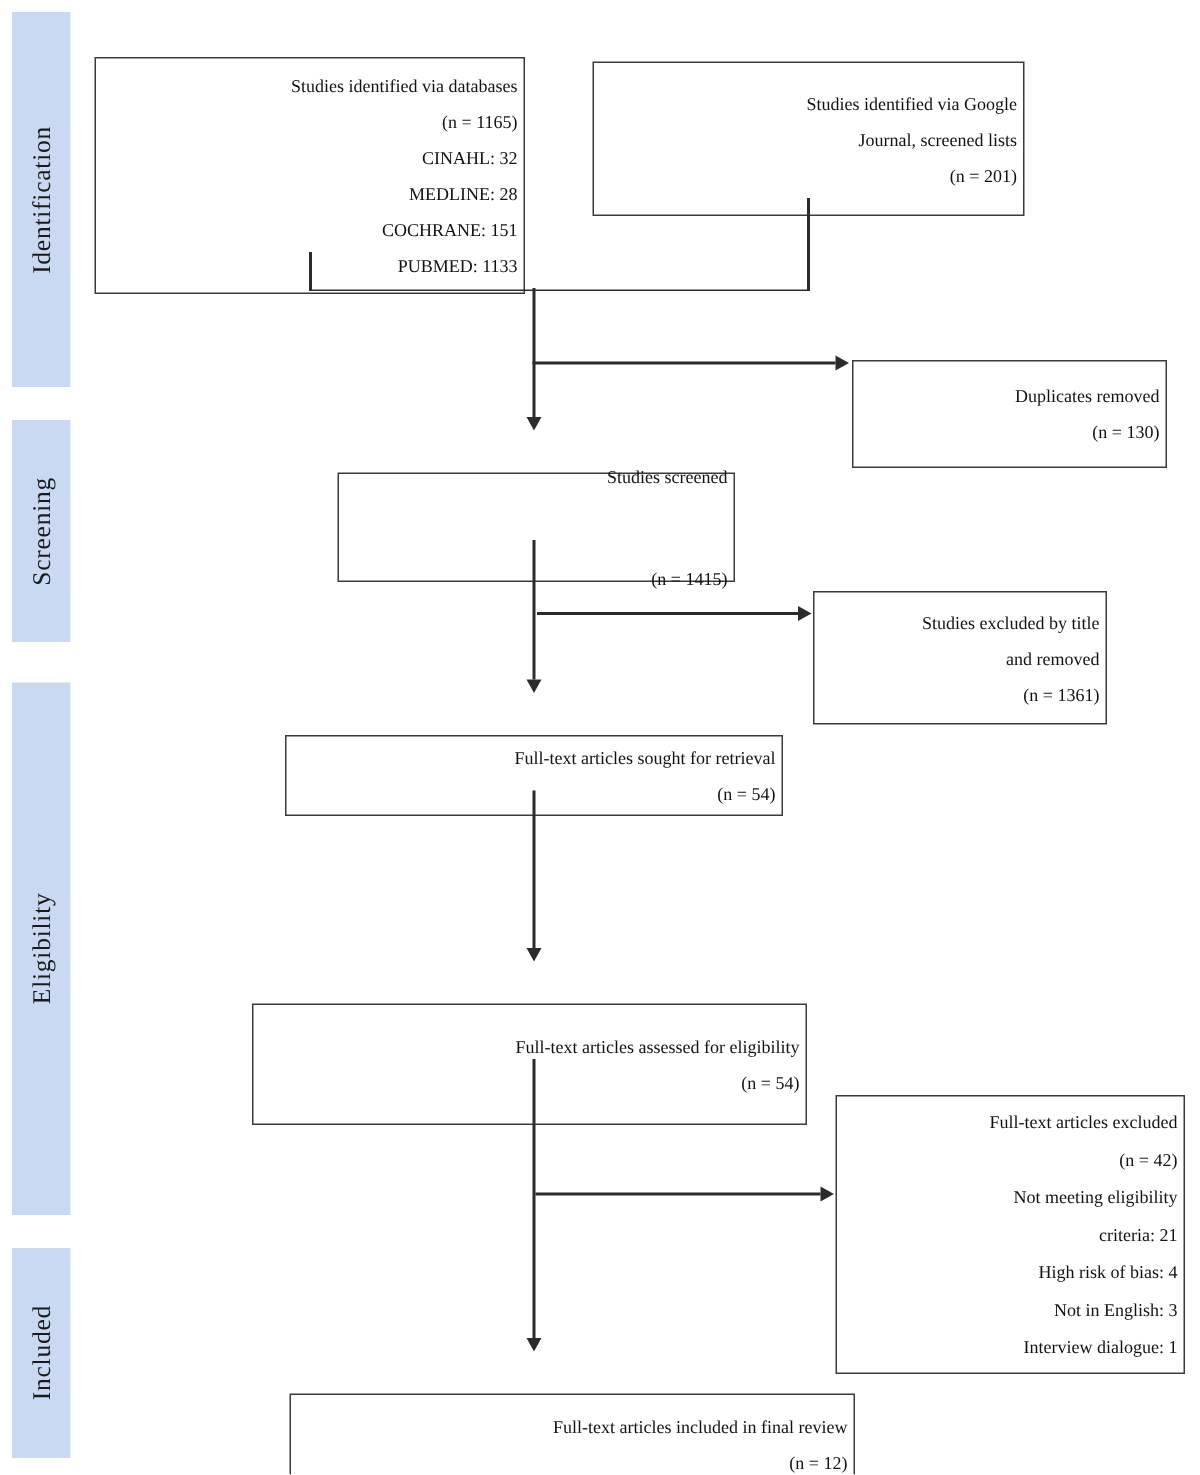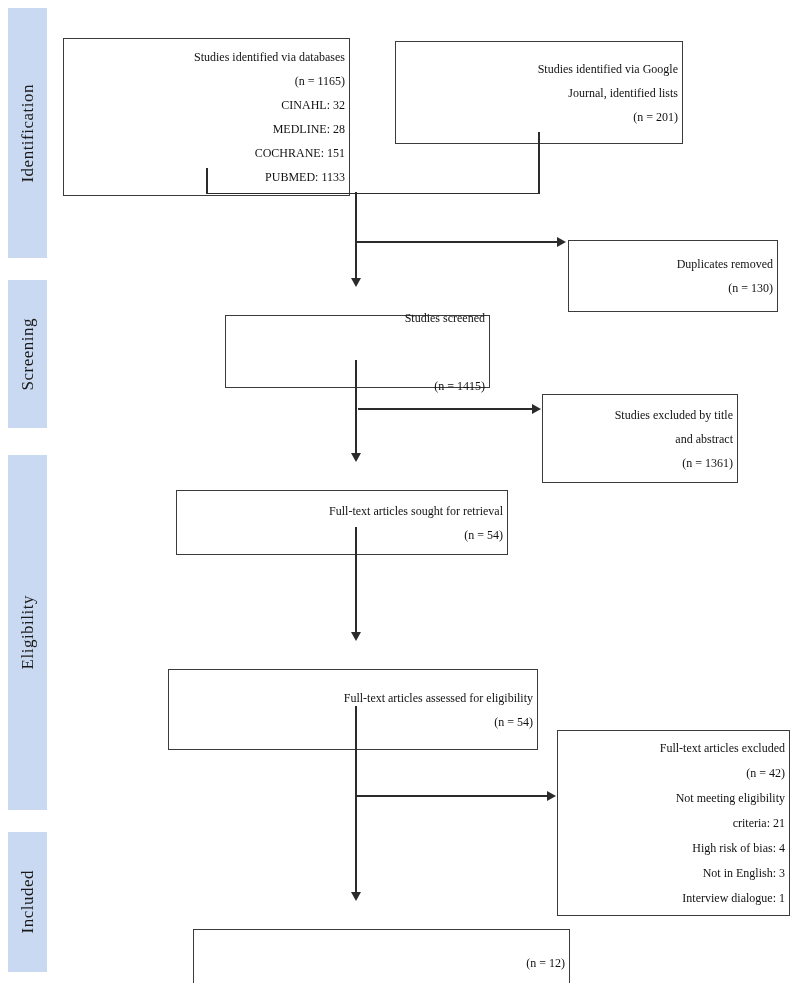--- a/index.html
+++ b/index.html
@@ -92,61 +92,62 @@
     <div>Studies identified via databases</div>
     <div>(n = 1165)</div>
     <div>CINAHL: 32</div>
     <div>MEDLINE: 28</div>
     <div>COCHRANE: 151</div>
     <div>PUBMED: 1133</div>
   </div>
 
   <div class="box" style="left:395px; top:13px; width:288px; height:103px;">
     <div>Studies identified via Google</div>
-    <div>Journal, identified lists</div>
+    <div>Journal, screened lists</div>
     <div>(n = 201)</div>
   </div>
 
   <div class="box" style="left:568px; top:212px; width:210px; height:72px;">
     <div>Duplicates removed</div>
     <div>(n = 130)</div>
   </div>
 
   <div class="box" style="left:225px; top:287px; width:265px; height:73px;gap:44px;">
     <div>Studies screened</div>
     <div>(n = 1415)</div>
   </div>
 
   <div class="box" style="left:542px; top:366px; width:196px; height:89px;padding-left:32px;">
     <div>Studies excluded by title</div>
-    <div>and abstract</div>
+    <div>and removed</div>
     <div>(n = 1361)</div>
   </div>
 
-  <div class="box" style="left:176px; top:462px; width:332px; height:65px;">
+  <div class="box" style="left:190px; top:462px; width:332px; height:54px;">
     <div>Full-text articles sought for retrieval</div>
     <div>(n = 54)</div>
   </div>
 
   <div class="box" style="left:168px; top:641px; width:370px; height:81px;">
     <div>Full-text articles assessed for eligibility</div>
     <div>(n = 54)</div>
   </div>
 
   <div class="box" style="left:557px; top:702px; width:233px; height:186px; line-height:25px;">
     <div>Full-text articles excluded</div>
     <div>(n = 42)</div>
     <div>Not meeting eligibility</div>
     <div>criteria: 21</div>
     <div>High risk of bias: 4</div>
     <div>Not in English: 3</div>
     <div>Interview dialogue: 1</div>
   </div>
 
   <div class="box" style="left:193px; top:901px; width:377px; height:67px;">
+    <div>Full-text articles included in final review</div>
     <div>(n = 12)</div>
   </div>
 
   <div class="vline" style="left:206px; top:168px; height:26px;"></div>
   <div class="vline" style="left:538px; top:132px; height:62px;"></div>
   <div class="hline" style="left:206px; top:192.5px; width:333px;"></div>
 
   <div class="vline" style="left:355px; top:192px; height:87px;"></div>
   <div class="arrow-down" style="left:351px; top:278px;"></div>
 

